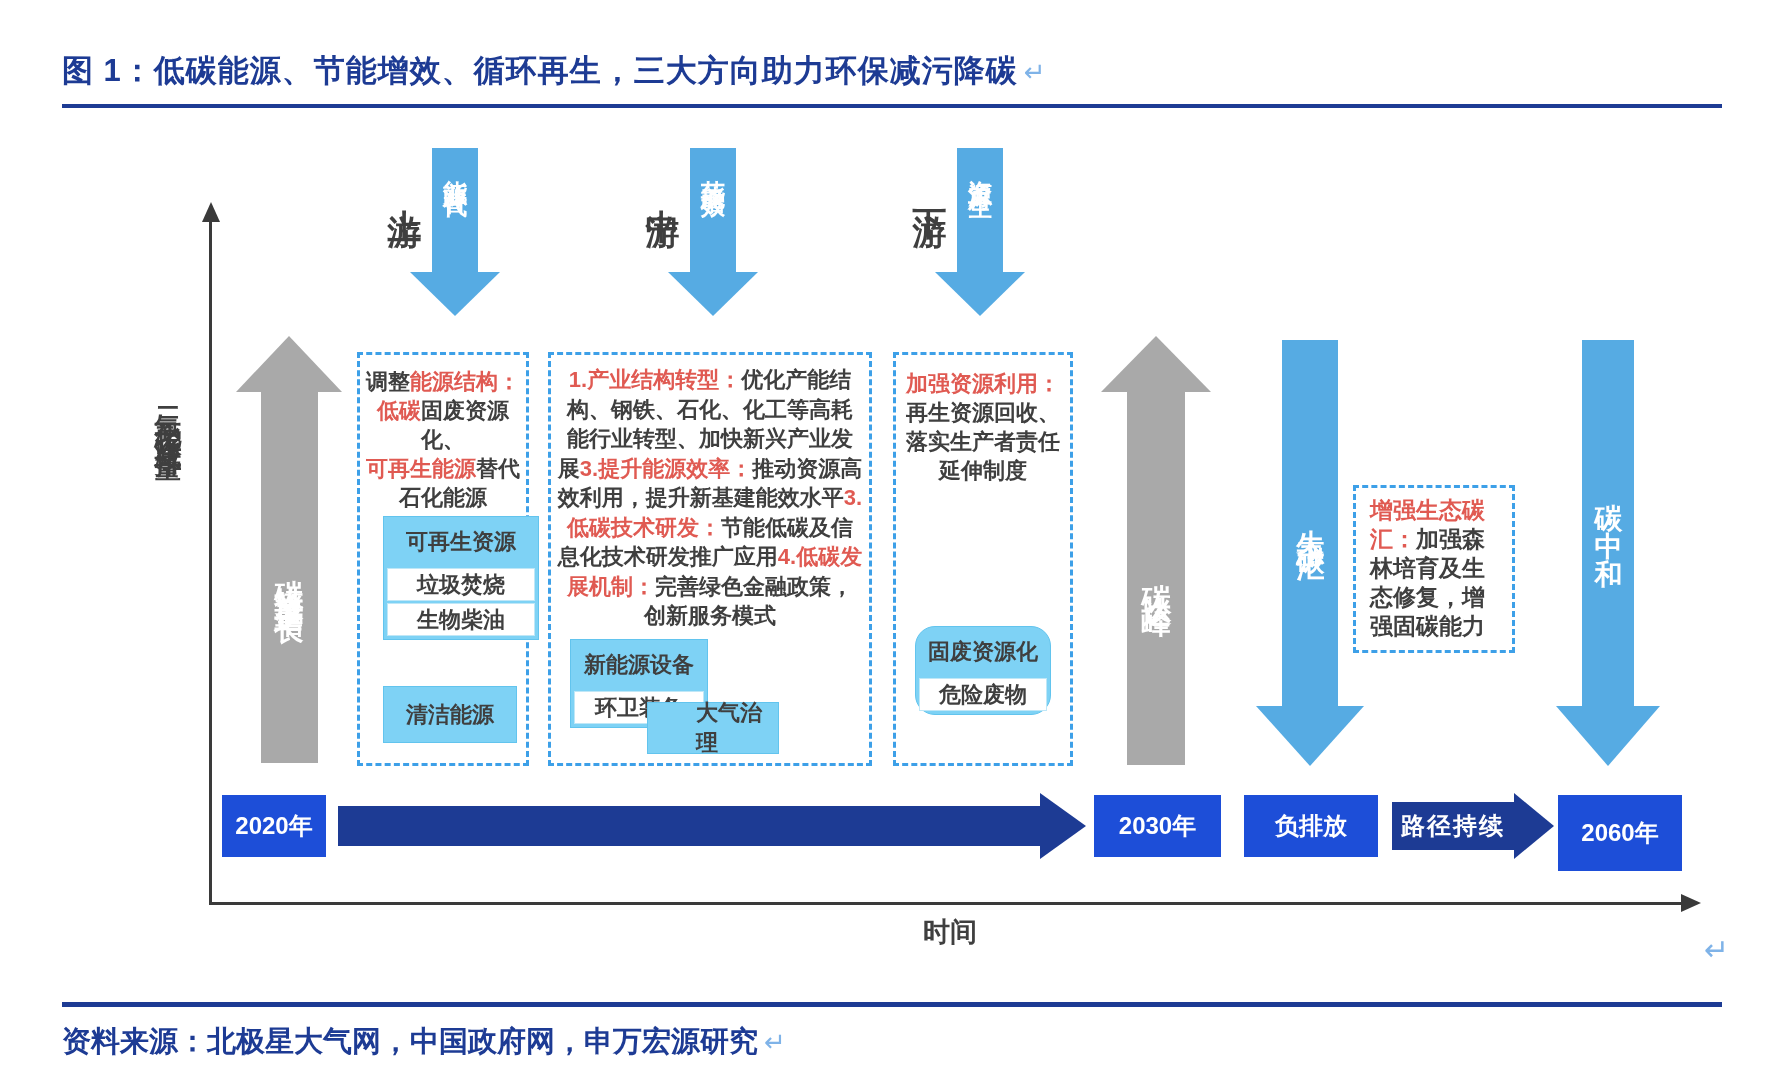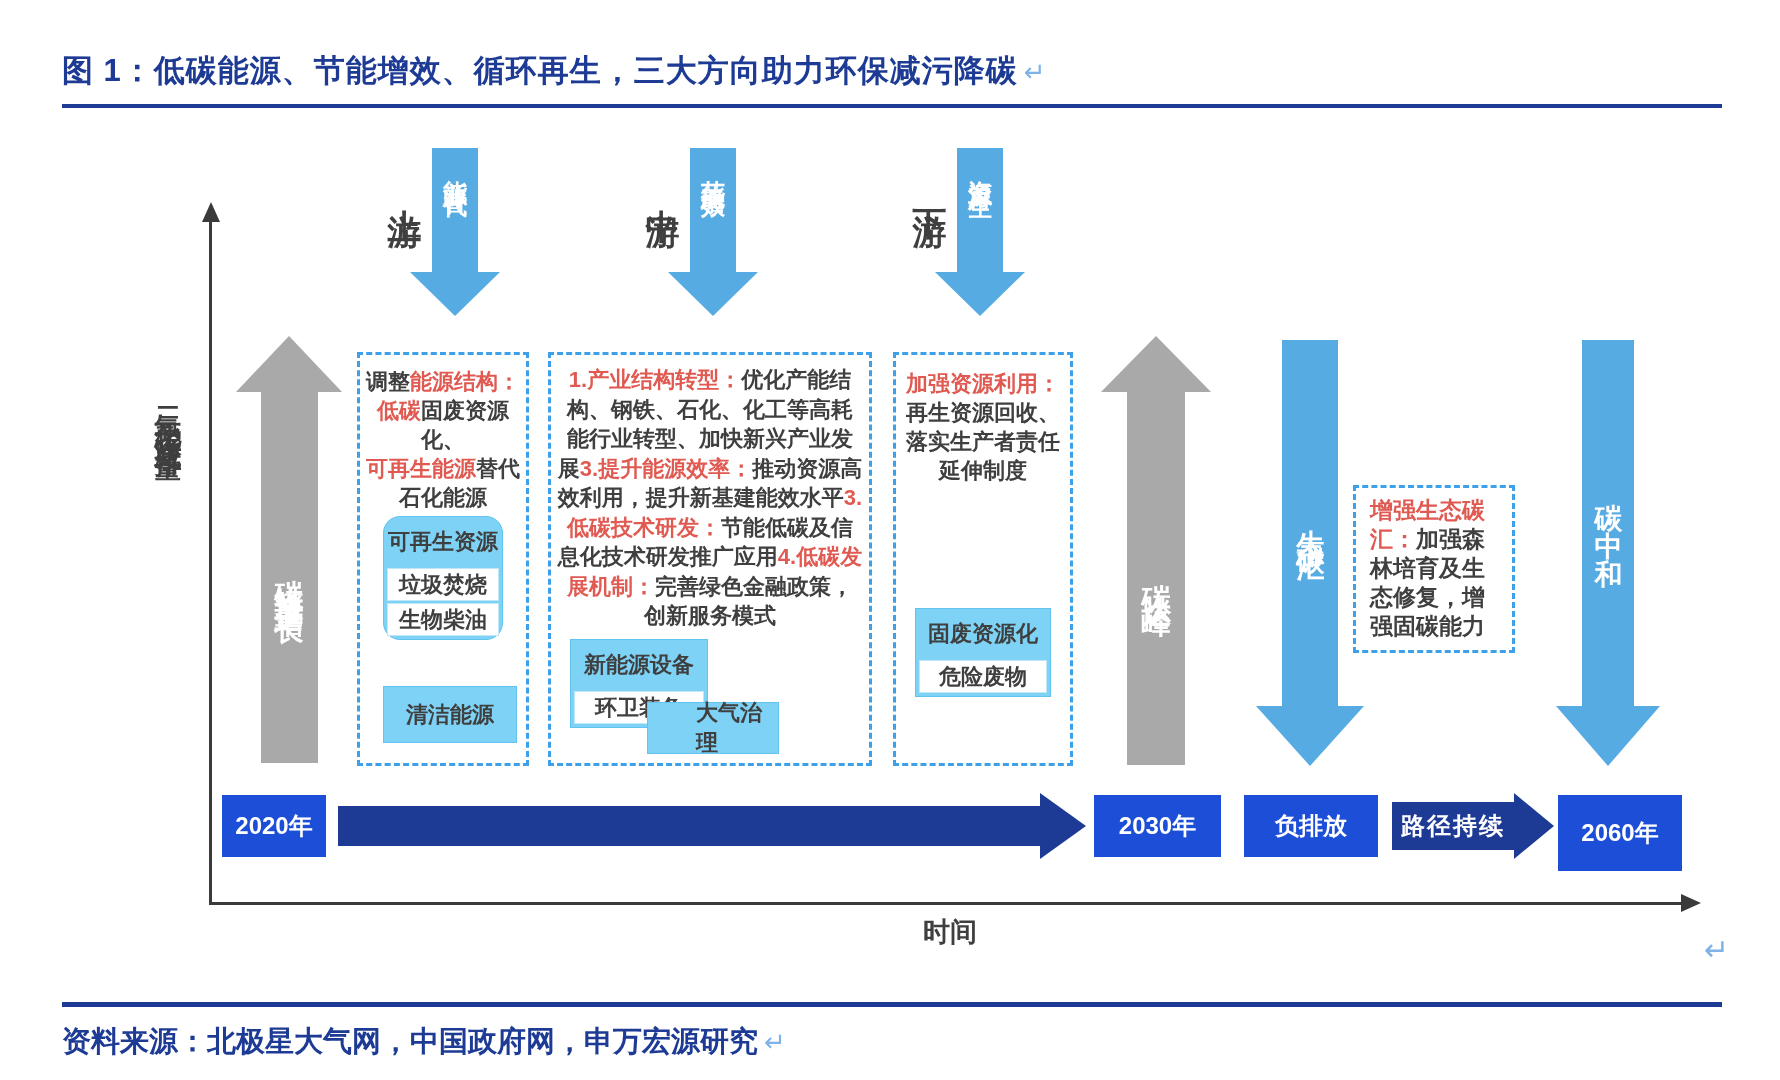--- a/index.html
+++ b/index.html
@@ -94,21 +94,21 @@
   </div>
 
   <div class="abs dash-box" style="left:357px;top:352px;width:172px;height:414px;">
     <div class="intro" style="padding:12px 6px 0 6px;">
       <span>调整</span><span class="red">能源结构：</span><br>
       <span class="red">低碳</span><span>固废资源化、</span><br>
       <span class="red">可再生能源</span><span>替代</span><br>
       <span>石化能源</span>
     </div>
   </div>
-  <div class="abs tag-group" style="left:383px;top:516px;width:120px;border-radius:17px;">
+  <div class="abs tag-group" style="left:383px;top:516px;width:156px;">
     <div class="tag-header">可再生资源</div>
     <div class="tag-item">垃圾焚烧</div>
     <div class="tag-item">生物柴油</div>
   </div>
   <div class="abs tag-solo" style="left:383px;top:686px;width:134px;height:57px;">清洁能源</div>
 
   <div class="abs dash-box" style="left:548px;top:352px;width:324px;height:414px;">
     <div class="intro" style="padding:10px 6px 0 6px;line-height:29.5px;">
       <span class="red">1.产业结构转型：</span><span>优化产能结构、钢铁、石化、化工等高耗能行业转型、加快新兴产业发展</span><span class="red">3.提升能源效率：</span><span>推动资源高效利用，提升新基建能效水平</span><span class="red">3.低碳技术研发：</span><span>节能低碳及信息化技术研发推广应用</span><span class="red">4.低碳发展机制：</span><span>完善绿色金融政策，创新服务模式</span>
     </div>
@@ -117,21 +117,21 @@
     <div class="tag-header">新能源设备</div>
     <div class="tag-item">环卫装备</div>
   </div>
   <div class="abs tag-solo" style="left:647px;top:702px;width:132px;height:52px;padding-left:48px;">大气治理</div>
 
   <div class="abs dash-box" style="left:893px;top:352px;width:180px;height:414px;">
     <div class="intro" style="padding:14px 6px 0 6px;">
       <span class="red">加强资源利用：</span><span>再生资源回收、落实生产者责任延伸制度</span>
     </div>
   </div>
-  <div class="abs tag-group" style="left:915px;top:608px;width:136px;">
+  <div class="abs tag-group" style="left:915px;top:626px;width:136px;border-radius:20px;">
     <div class="tag-header">固废资源化</div>
     <div class="tag-item">危险废物</div>
   </div>
 
   <div class="abs tri" style="left:1101px;top:336px;border-left:55px solid transparent;border-right:55px solid transparent;border-bottom:56px solid #a9a9a9;"></div>
   <div class="abs shaft-gray center" style="left:1127px;top:390px;width:58px;height:375px;">
     <span class="vtext arrow-vtext" style="font-size:30px;letter-spacing:12px;">碳达峰</span>
   </div>
 
   <div class="abs shaft-sky center" style="left:1282px;top:340px;width:56px;height:366px;">

